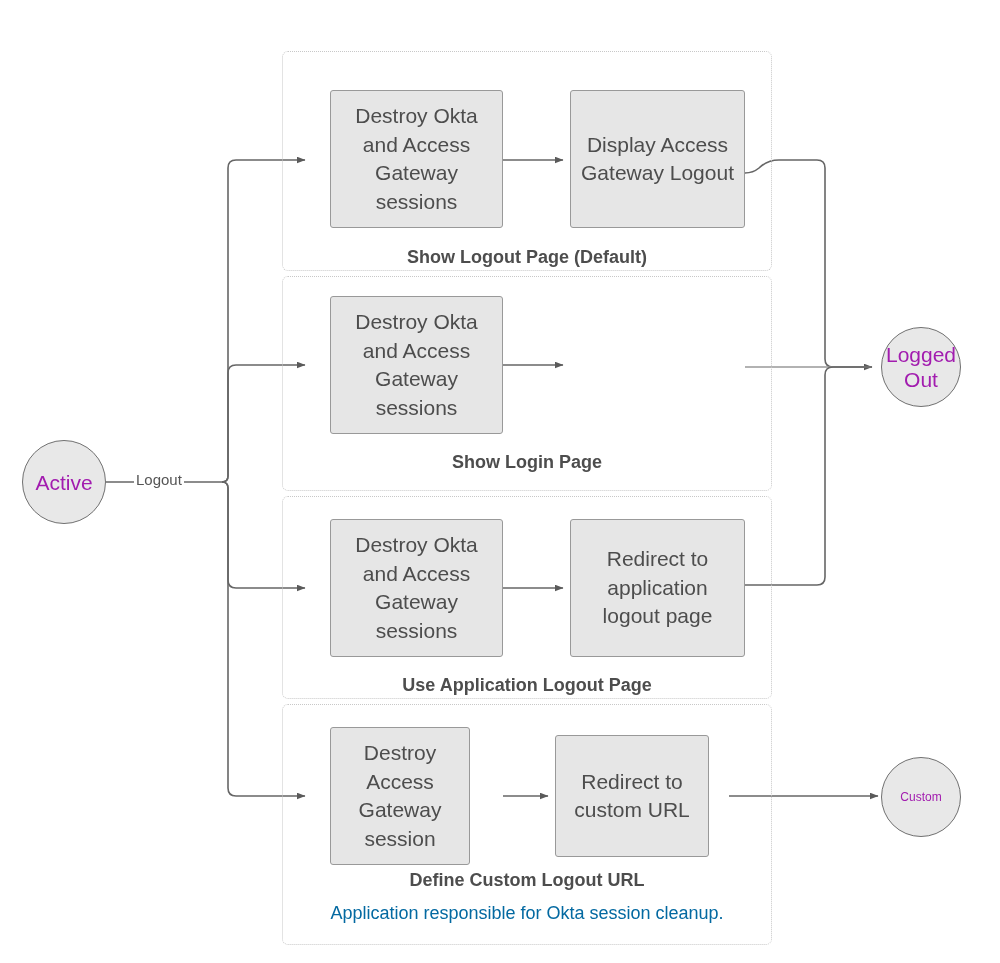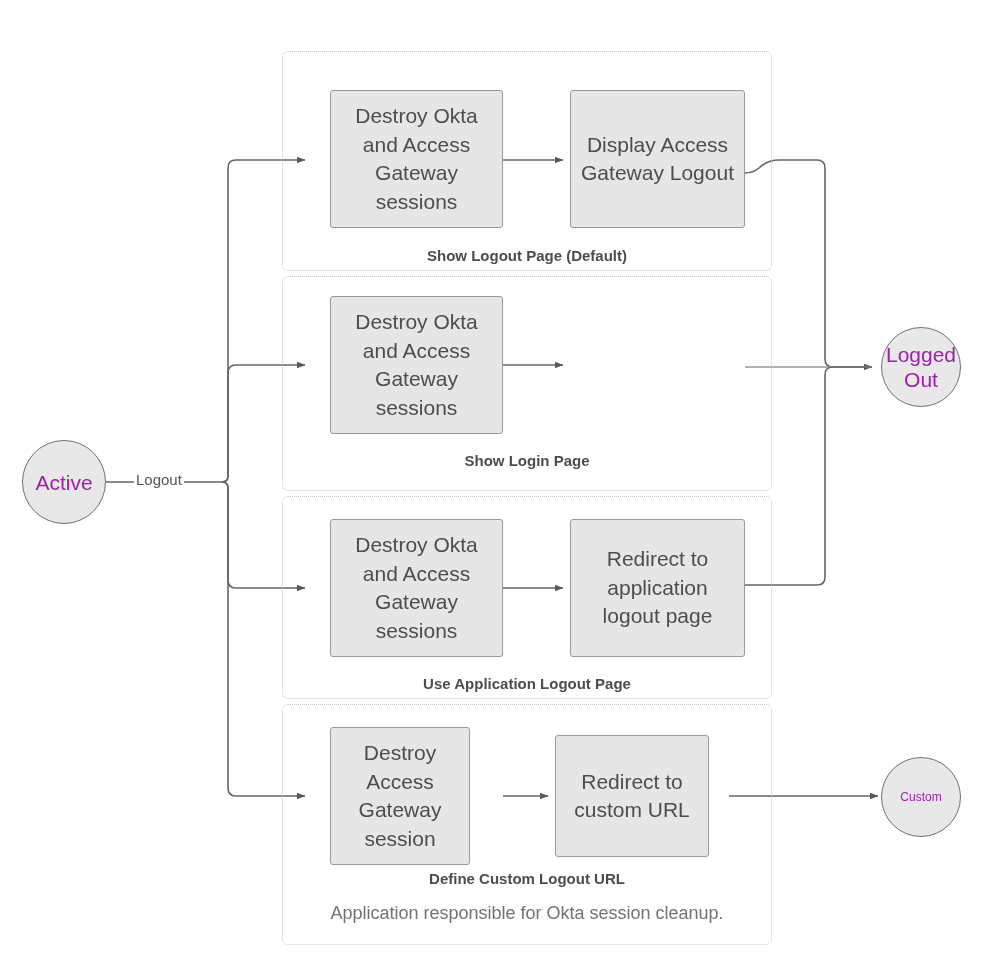--- a/index.html
+++ b/index.html
@@ -20,25 +20,25 @@
 
   .circ{
     position:absolute;box-sizing:border-box;
     background:#e8e8e8;border:1px solid #707070;border-radius:50%;
     display:flex;align-items:center;justify-content:center;text-align:center;
     color:#a21caf;font-size:21px;line-height:25px;font-family:"Liberation Sans",sans-serif;
   }
 
   .grp-title{
     position:absolute;text-align:center;color:#4d4d4d;
-    font-size:15px;font-weight:bold;font-family:"Liberation Sans",sans-serif;
+    font-size:18px;font-weight:bold;font-family:"Liberation Sans",sans-serif;
     white-space:nowrap;
   }
   .grp-note{
-    position:absolute;text-align:center;color:#737373;
+    position:absolute;text-align:center;color:#0369a1;
     font-size:18px;line-height:26px;font-family:"Liberation Sans",sans-serif;
   }
   .edge-label{
     position:absolute;color:#555555;font-size:15px;
     font-family:"Liberation Sans",sans-serif;background:#ffffff;padding:0 2px;white-space:nowrap;
   }
 </style>
 </head>
 <body>
 

